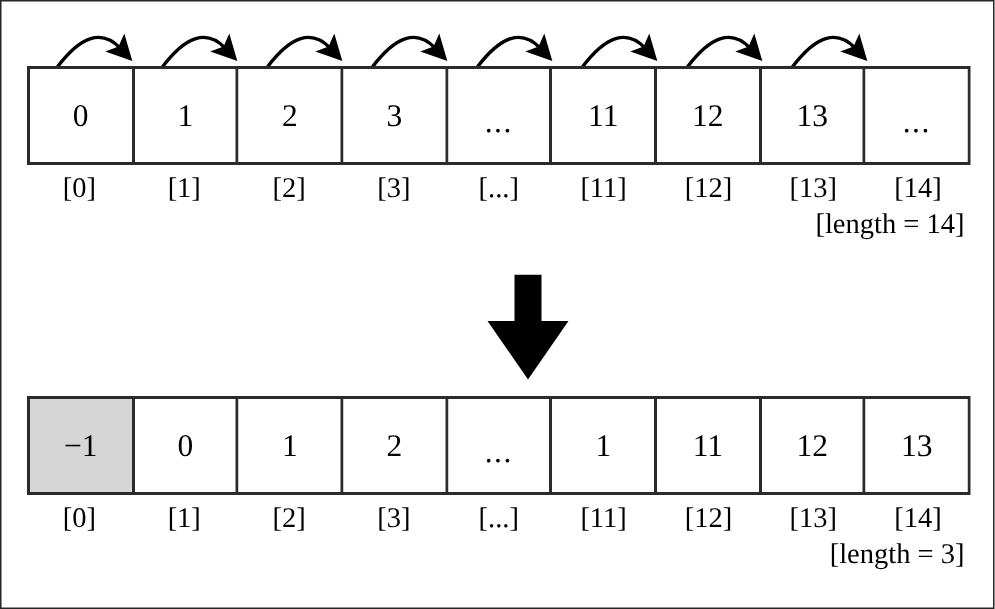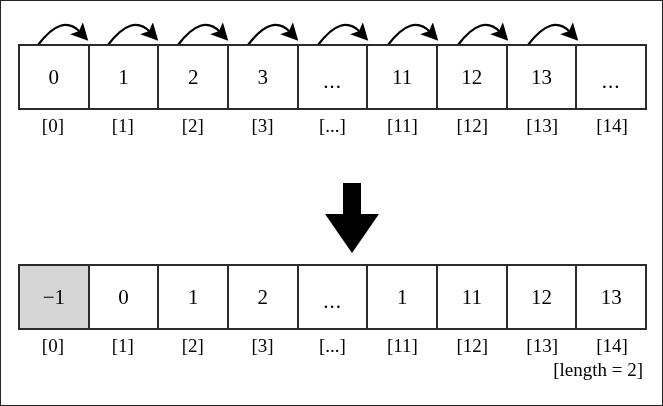--- a/index.html
+++ b/index.html
@@ -141,20 +141,21 @@
       <div class="idx">[0]</div>
       <div class="idx">[1]</div>
       <div class="idx">[2]</div>
       <div class="idx">[3]</div>
       <div class="idx">[...]</div>
       <div class="idx">[11]</div>
       <div class="idx">[12]</div>
       <div class="idx">[13]</div>
       <div class="idx">[14]</div>
     </div>
+    <div class="length-line">[length = 14]</div>
   </div>
 
   <svg class="down-arrow-svg" viewBox="0 0 60 72" preserveAspectRatio="none" aria-hidden="true">
     <path d="M 21 0 L 39 0 L 39 31 L 57 31 L 30 70 L 3 31 L 21 31 Z" fill="#000000"></path>
   </svg>
 
   <div class="array-block bot">
     <div class="cells">
       <div class="cell shaded">−1</div>
       <div class="cell">0</div>
@@ -170,16 +171,16 @@
       <div class="idx">[0]</div>
       <div class="idx">[1]</div>
       <div class="idx">[2]</div>
       <div class="idx">[3]</div>
       <div class="idx">[...]</div>
       <div class="idx">[11]</div>
       <div class="idx">[12]</div>
       <div class="idx">[13]</div>
       <div class="idx">[14]</div>
     </div>
-    <div class="length-line">[length = 2]</div>
+    <div class="length-line">[length = 3]</div>
   </div>
 
 </div>
 
 </body></html>

